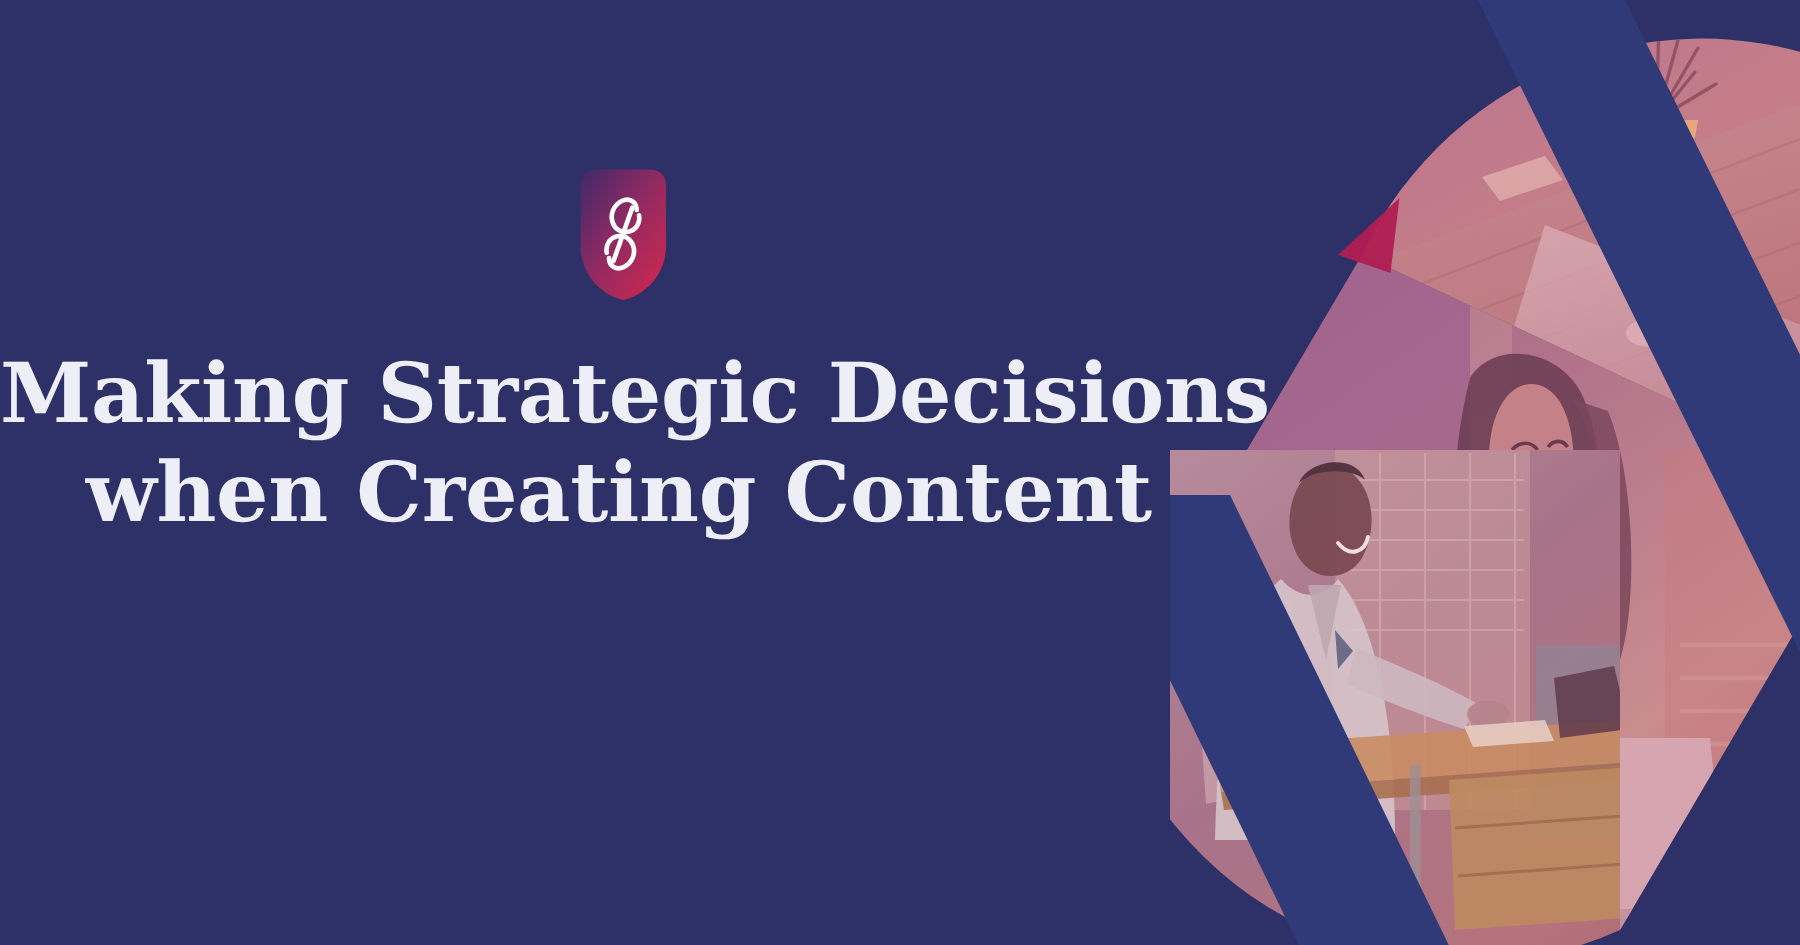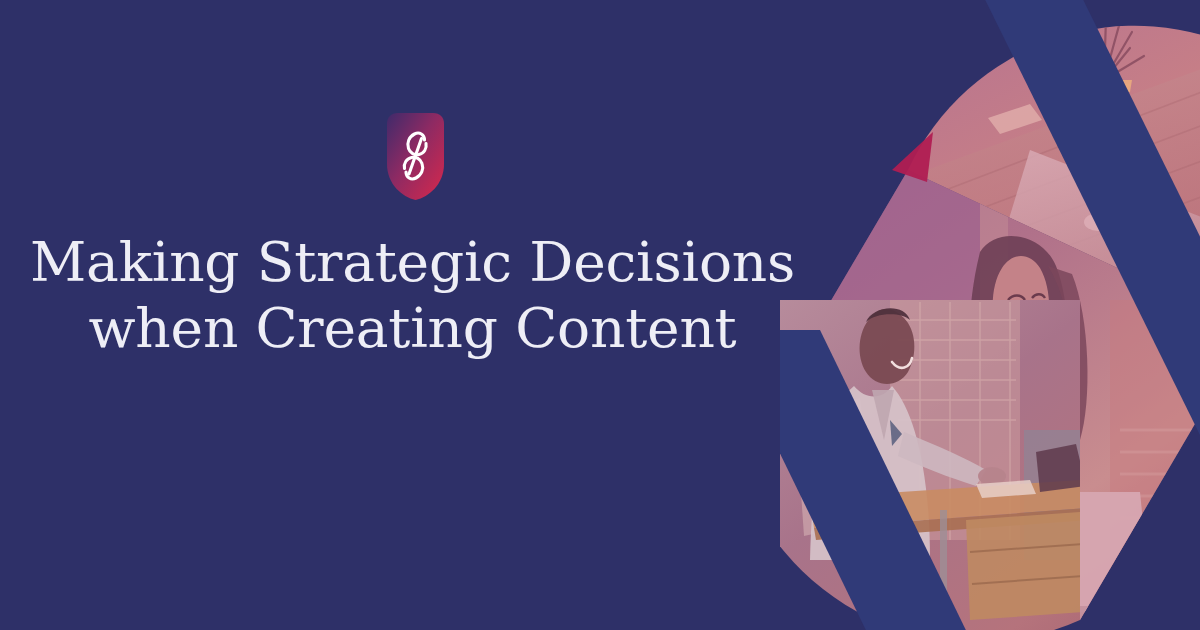--- a/index.html
+++ b/index.html
@@ -43,21 +43,21 @@
   }
   #logo-badge svg { display:block; width:77px; height:89px; }
 
   
   #headline {
     position:absolute;
     left:0; top:228px;
     width:825px;
     text-align:center;
     font-family:"DejaVu Serif", "Liberation Serif", serif;
-    font-weight:400;
+    font-weight:700;
     font-size:55px;
     line-height:68px;
     letter-spacing:-0.2px;
     color:#eeeef6;
   }
   #headline .ln { display:block; white-space:nowrap; }
   #headline .ln2 { margin-top:-2px; }
 </style>
 </head>
 <body>

